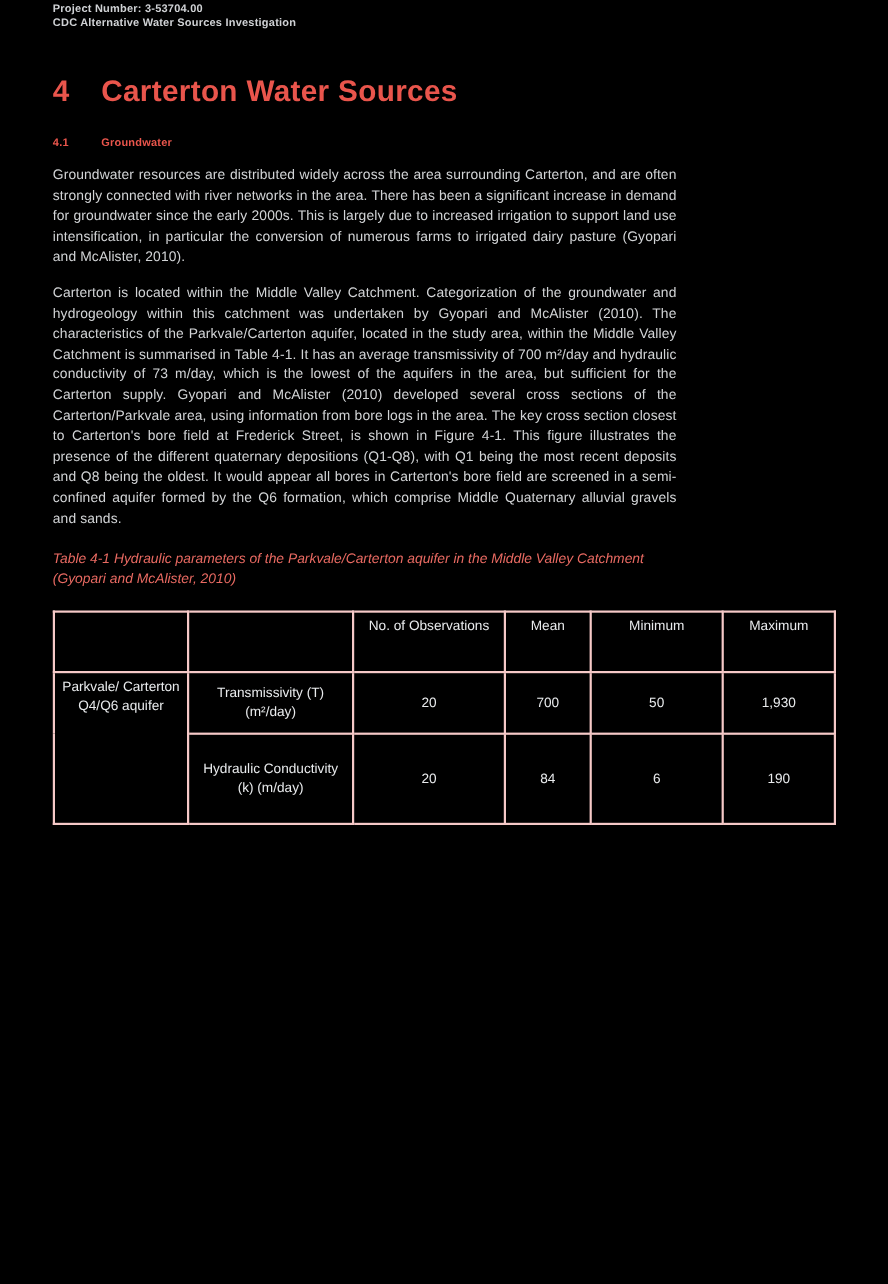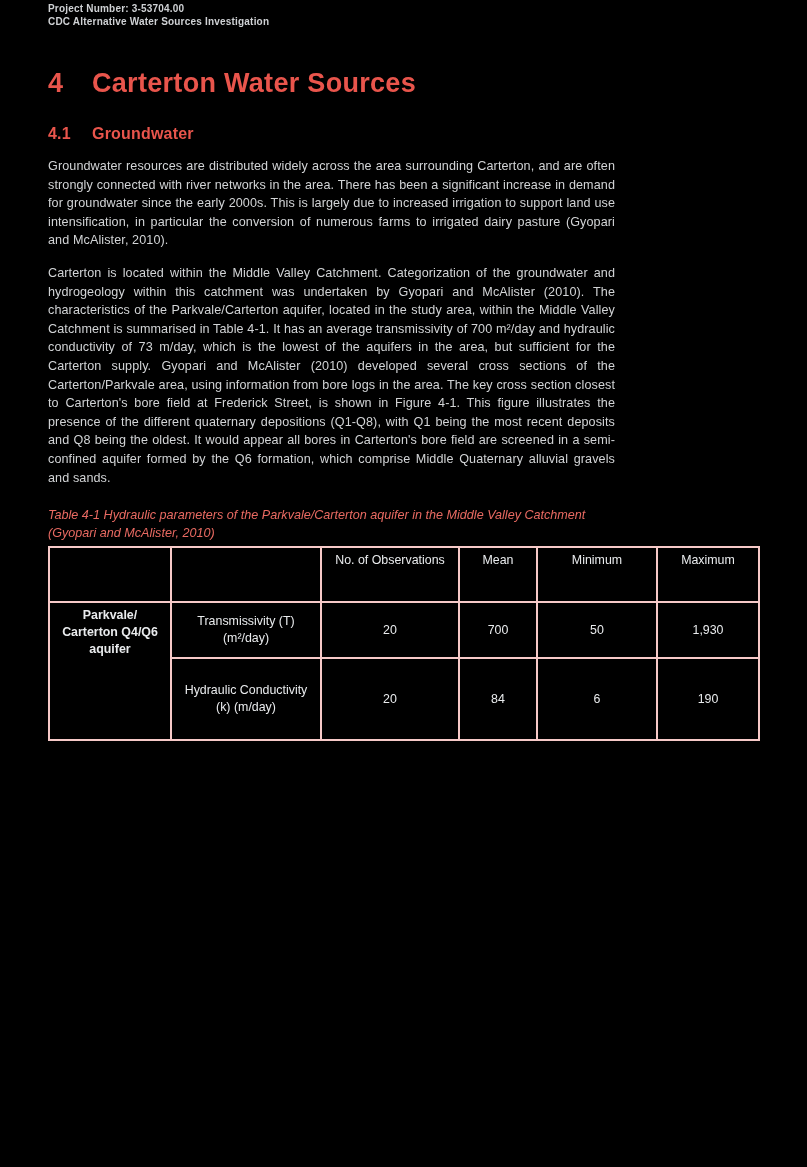--- a/index.html
+++ b/index.html
@@ -34,36 +34,36 @@
     margin:40px 0 0 0;
     font-size:27px;
     font-weight:700;
     color:var(--heading-red);
     letter-spacing:.3px;
     display:flex;
   }
   h1 .heading-num{display:inline-block;min-width:44px;}
   h2.subsection-heading{
     margin:26px 0 14px 0;
-    font-size:16px;
+    font-size:10px;
     font-weight:700;
     color:var(--heading-red);
     letter-spacing:.2px;
     display:flex;
   }
   h2 .heading-num{display:inline-block;min-width:44px;}
   p.body-para{
     margin:4px 0 14px 0;
     font-size:12.6px;
     line-height:18.6px;
     text-align:justify;
     letter-spacing:.1px;
   }
   .table-caption{
-    margin:20px 0 4px 0;
+    margin:20px 0 20px 0;
     font-size:12.6px;
     line-height:17.5px;
     font-style:italic;
     color:var(--caption-red);
     max-width:640px;
   }
   table.data-table{
     border-collapse:collapse;
     width:710px;
     table-layout:fixed;
@@ -79,21 +79,20 @@
     margin-top:25px;
   }
   table.data-table thead th{
     font-weight:400;
     vertical-align:top;
     height:45px;
   }
   td.row-group-cell{
     vertical-align:top;
     padding-top:6px;
-    font-weight:bold;
   }
   td.param-cell{vertical-align:middle;height:46px;}
   td.value-cell{vertical-align:middle;}
   tr.row-conductivity td{height:72px;}
   col.c1{width:122px;}
   col.c2{width:150px;}
   col.c3{width:138px;}
   col.c4{width:78px;}
   col.c5{width:120px;}
   col.c6{width:102px;}

